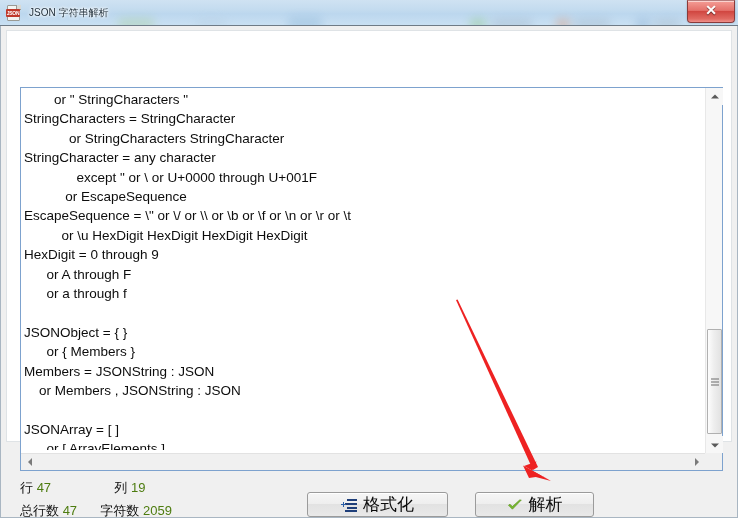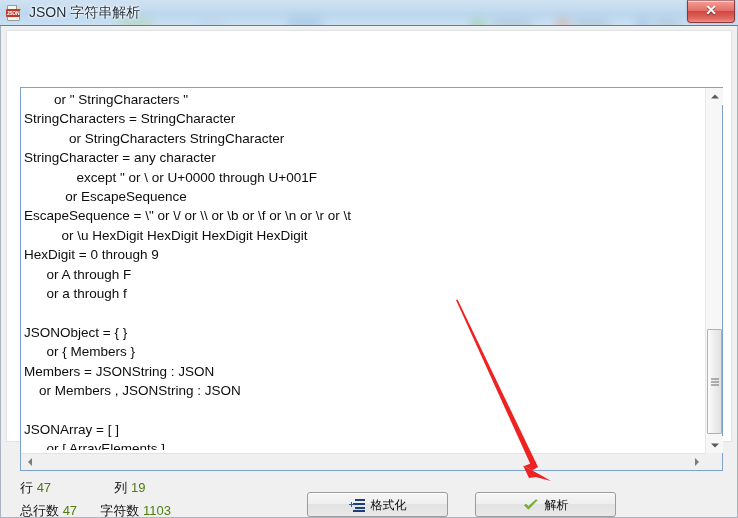--- a/index.html
+++ b/index.html
@@ -86,21 +86,21 @@
     border-radius: 1px;
     color: #fff;
     font-size: 5px;
     line-height: 8px;
     text-align: center;
     font-family: "Liberation Sans", sans-serif;
     letter-spacing: -0.3px;
     font-weight: bold;
   }
   #title-text {
-    font-size: 14px;
+    font-size: 10px;
     color: #1d2c38;
     white-space: nowrap;
     text-shadow: 0 0 3px #ffffff, 0 0 5px #ffffff, 0 0 2px #ffffff;
   }
 
   
   #close-button {
     position: absolute;
     right: 3px; top: 0px;
     width: 46px; height: 21px;
@@ -311,39 +311,39 @@
     position: absolute;
     height: 25px;
     background: linear-gradient(to bottom,
         #f6f6f6 0%,
         #eeeeee 48%,
         #e2e2e2 50%,
         #e9e9e9 100%);
     border: 1px solid #9b9b9b;
     border-radius: 3px;
     box-sizing: border-box;
-    font-size: 12px;
+    font-size: 17px;
     color: #0b0b0b;
     cursor: pointer;
     display: flex;
     align-items: center;
     justify-content: center;
     box-shadow: inset 0 1px 0 #ffffff;
     user-select: none;
   }
   .btn .label { line-height: 1; white-space: nowrap; }
   .btn .bicon {
     width: 16px; height: 14px;
     margin-right: 6px;
     position: relative;
     flex: 0 0 auto;
   }
 
   #btn-format { left: 306px; top: 466px; width: 141px; }
-  #btn-parse  { left: 474px; top: 466px; width: 141px; }
+  #btn-parse  { left: 474px; top: 466px; width: 119px; }
   #btn-cancel { left: 640px; top: 466px; width: 82px; }
 
   
   .icon-format .bar {
     position: absolute;
     right: 0;
     height: 2px;
     background: #1f3f7a;
   }
   .icon-format .b1 { top: 1px;  width: 10px; }
@@ -475,21 +475,21 @@
     </div>
 
     <div id="status-row2" class="status">
       <span class="st-pair">
         <span class="st-key">总行数</span>
         <span class="st-val">47</span>
       </span>
       <span style="display:inline-block; width:16px;"></span>
       <span class="st-pair">
         <span class="st-key">字符数</span>
-        <span class="st-val">1103</span>
+        <span class="st-val">2059</span>
       </span>
     </div>
 
     <div id="btn-format" class="btn">
       <span class="bicon icon-format">
         <span class="bar b1"></span>
         <span class="bar b2"></span>
         <span class="bar b3"></span>
         <span class="bar b4"></span>
         <span class="plus"></span>

